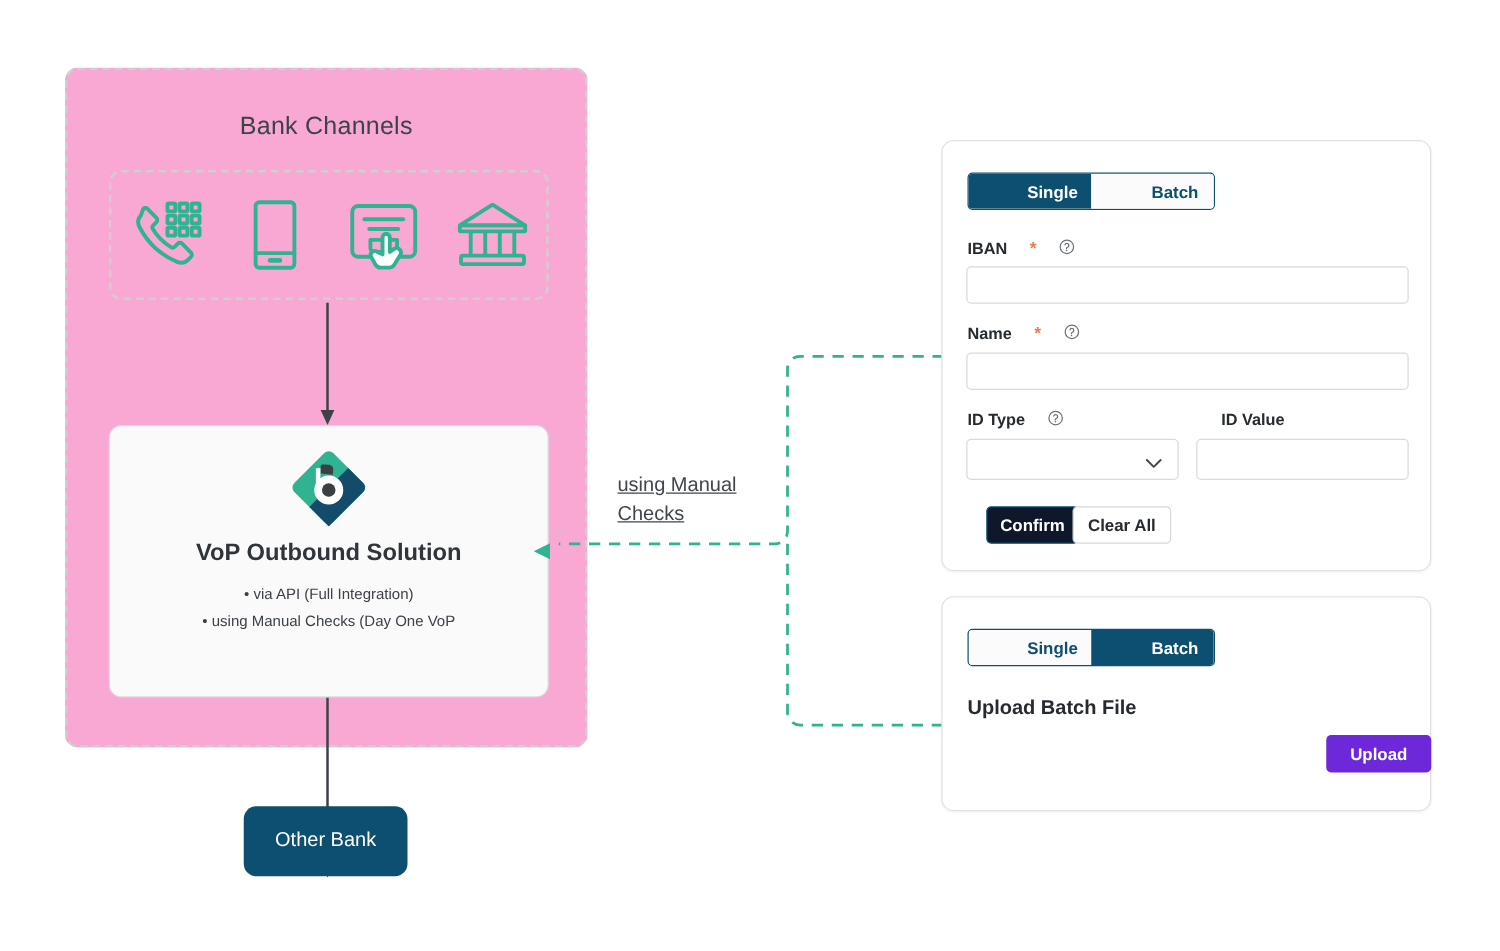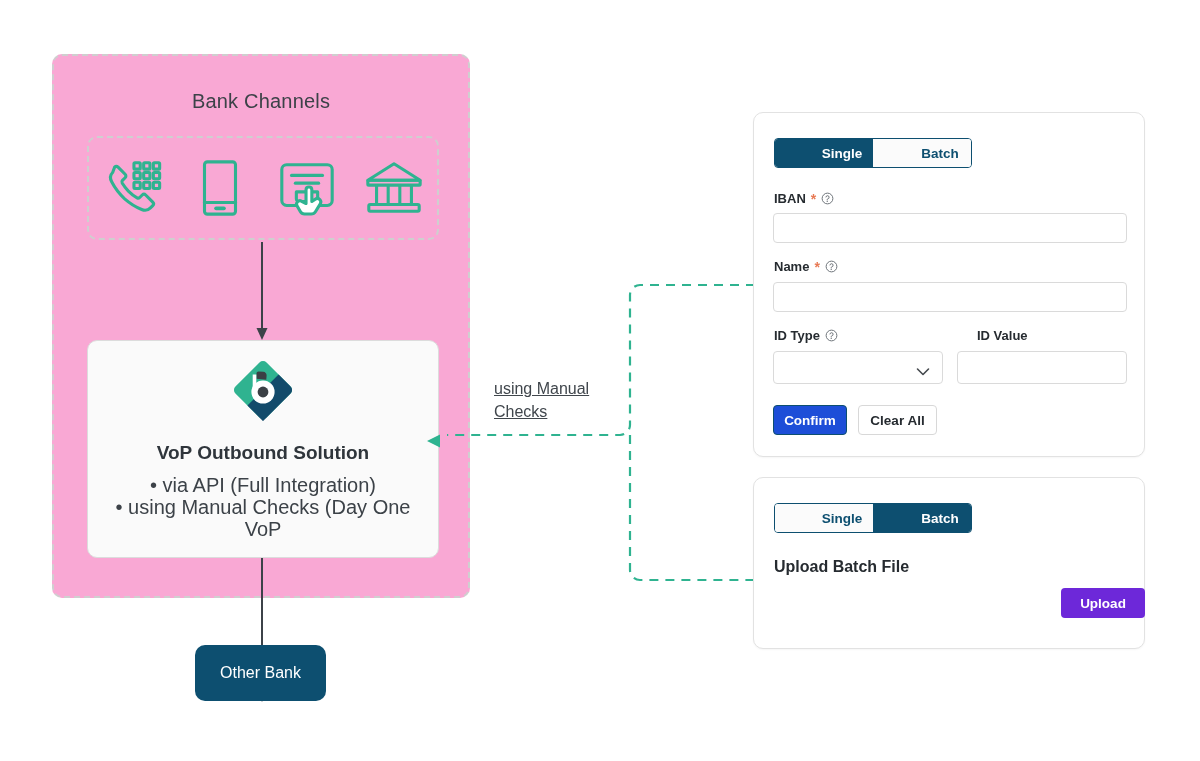--- a/index.html
+++ b/index.html
@@ -76,25 +76,25 @@
     border: 1px solid #dcdcdc;
     border-radius: 10px;
     box-sizing: border-box;
     text-align: center;
   }
   #vop-logo { margin-top: 18px; }
   #vop-title {
     font-size: 19px;
     font-weight: bold;
     color: #2f353b;
-    margin-top: 17px;
+    margin-top: 6px;
   }
   #vop-bullets {
     margin: 10px 14px 0 14px;
-    font-size: 20px;
+    font-size: 12px;
     line-height: 22px;
     color: #3c4248;
   }
   #vop-bullets div { }
 
   
   #otherbank-arrow { position: absolute; left: 200px; top: 502px; }
 
   #other-bank-btn {
     position: absolute;
@@ -161,22 +161,21 @@
   }
   .seg.active { background: #0d4f70; color: #ffffff; }
   .seg.inactive { background: #fbfbfb; color: #0d4f70; }
 
   .field-label {
     position: absolute;
     font-size: 13px;
     font-weight: bold;
     color: #262b30;
     display: flex;
-    align-items: center;
-    gap: 5px;
+    gap: 18px;
     white-space: nowrap;
   }
   .req-star { color: #e87a55; font-size: 14px; line-height: 1; }
   .help-icon { display: inline-block; width: 13px; height: 13px; }
 
   .txt-input {
     position: absolute;
     background: #ffffff;
     border: 1px solid #dadada;
     border-radius: 4px;
@@ -195,21 +194,21 @@
   .btn {
     position: absolute;
     border-radius: 4px;
     font-size: 13.5px;
     font-weight: bold;
     display: flex;
     align-items: center;
     justify-content: center;
     box-sizing: border-box;
   }
-  #confirm-btn { background: #1d4ed8; color: #fff; border: 1px solid #0d4f70; }
+  #confirm-btn { background: #0f172a; color: #fff; border: 1px solid #0d4f70; margin-left: 16px; }
   #clearall-btn { background: #ffffff; color: #262b30; border: 1px solid #d8d8d8; }
 
   #upload-heading {
     position: absolute;
     left: 20px;
     top: 80px;
     font-size: 16px;
     font-weight: bold;
     color: #262b30;
   }

